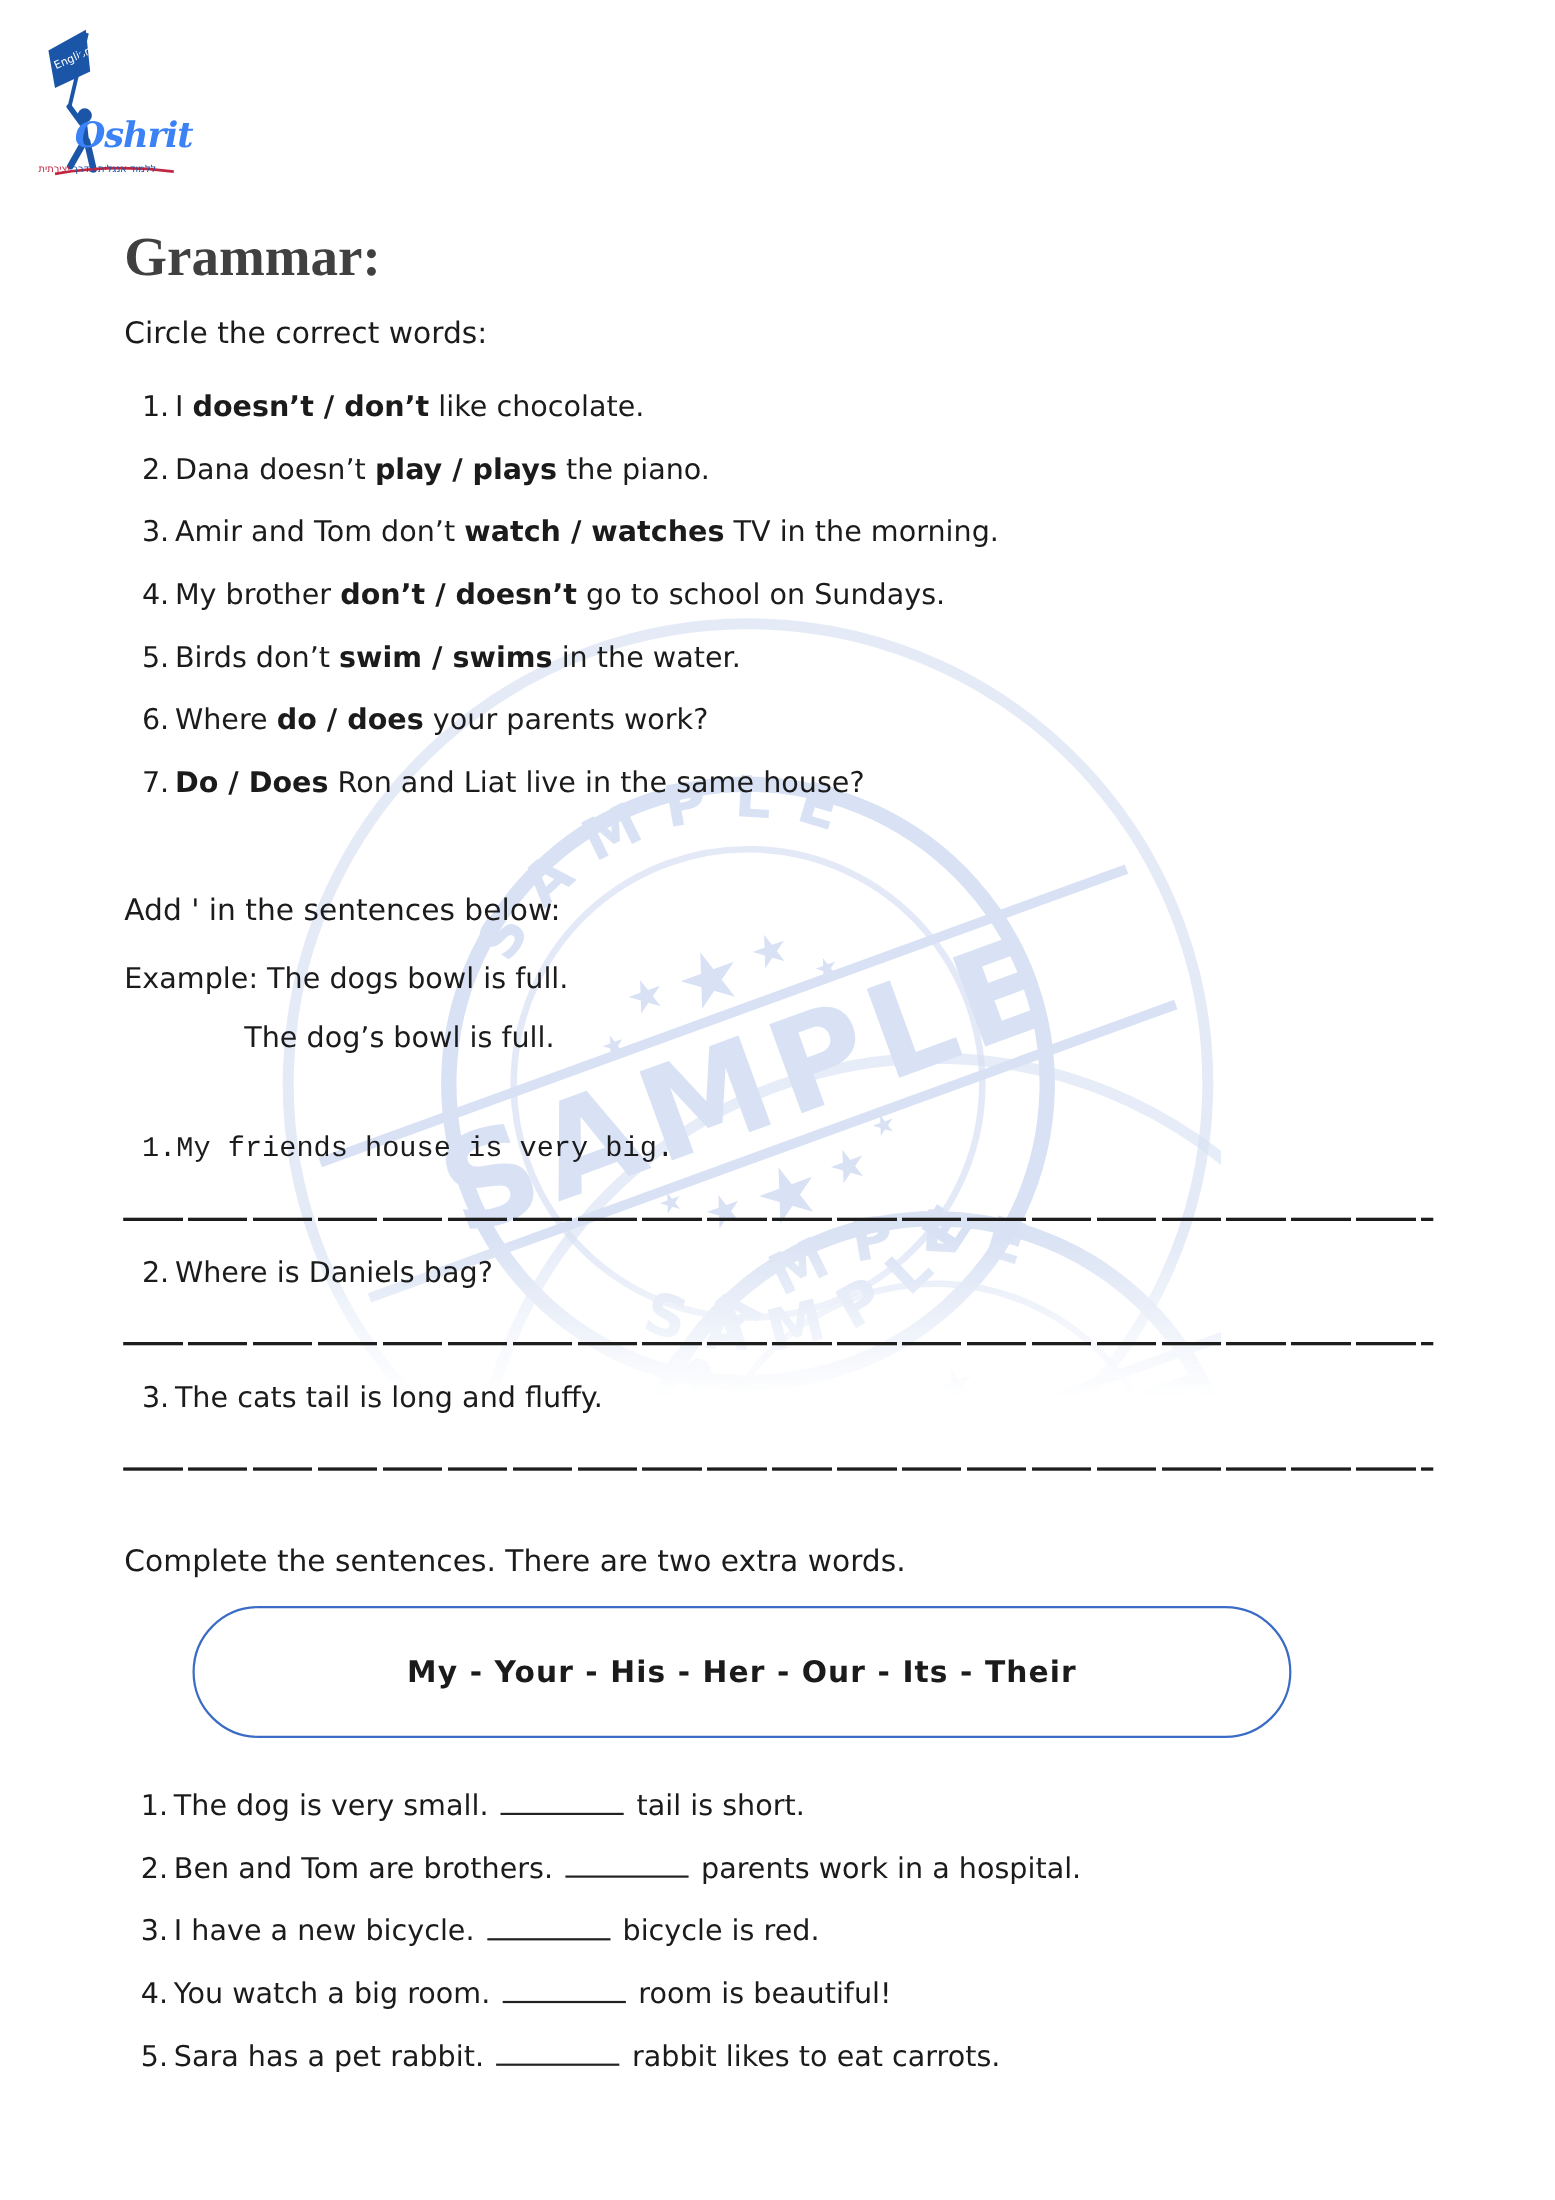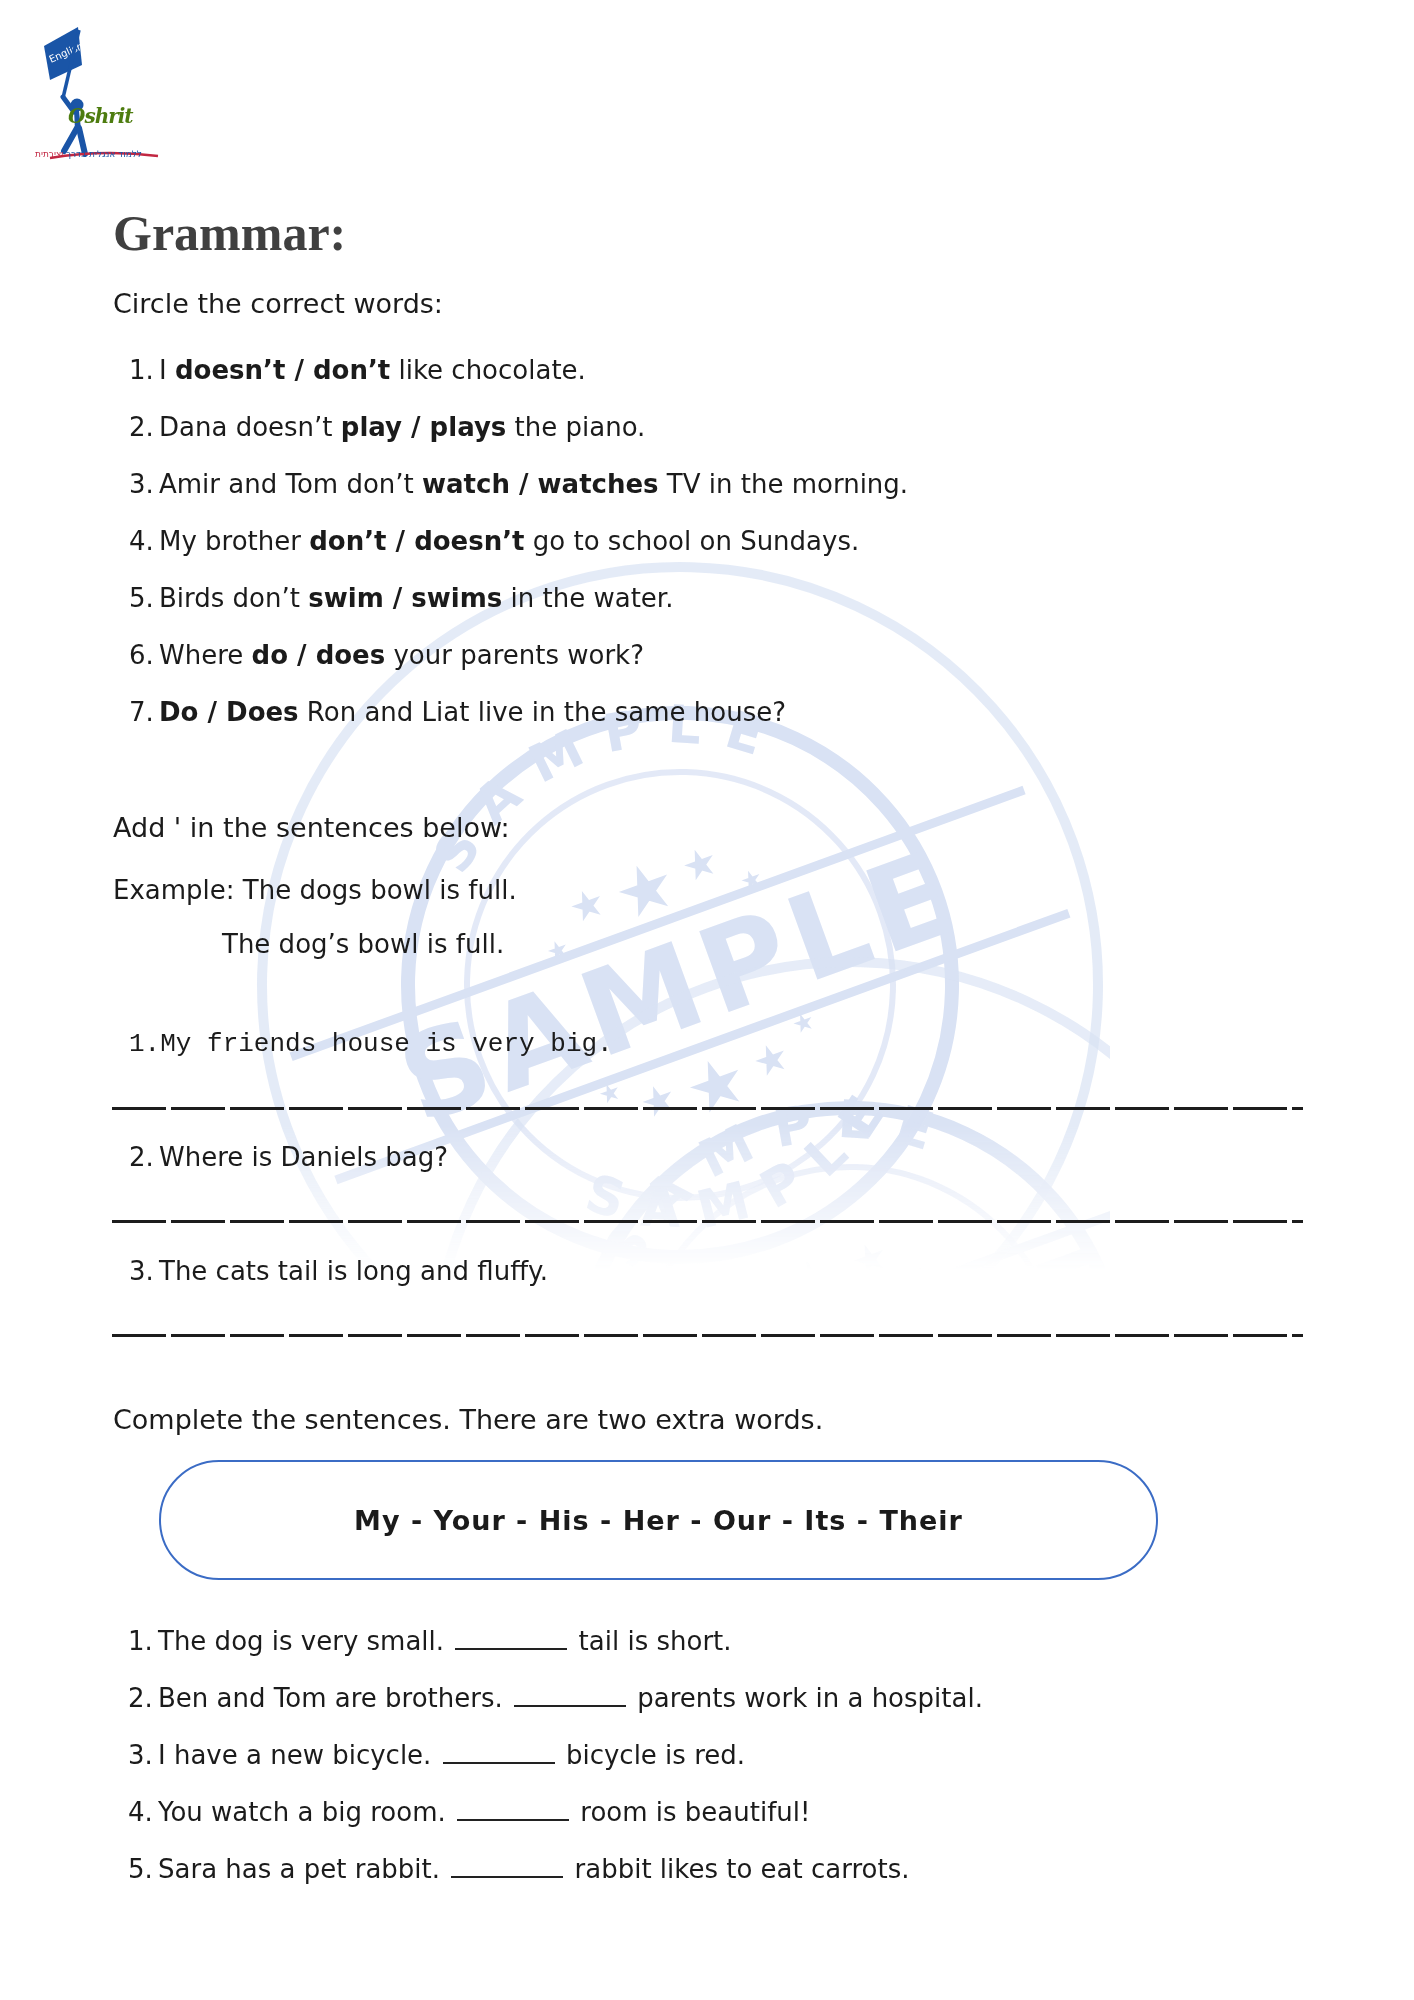--- a/index.html
+++ b/index.html
@@ -6,39 +6,39 @@
   #page{position:relative;width:1414px;height:2000px;background:#ffffff;overflow:hidden;
         font-family:"DejaVu Sans","Liberation Sans",sans-serif;color:#1b1b1b;}
   .abs{position:absolute;}
   
   .stamp-wrap{position:absolute;left:250px;top:545px;width:860px;height:725px;z-index:0;
      -webkit-mask-image:linear-gradient(to bottom,#000 80%,rgba(0,0,0,.35) 93%,transparent 100%);
      mask-image:linear-gradient(to bottom,#000 80%,rgba(0,0,0,.35) 93%,transparent 100%);}
   
   .logo{position:absolute;left:18px;top:8px;width:160px;height:168px;z-index:2;}
   .brand{position:absolute;left:68px;top:104px;font-family:"DejaVu Serif","Liberation Serif",serif;
-         font-style:italic;font-weight:700;font-size:20px;letter-spacing:-1px;color:#4d7c0f;z-index:3;}
+         font-style:italic;font-weight:700;font-size:32px;letter-spacing:-1px;color:#3b82f6;z-index:3;}
   .tagline{position:absolute;left:26px;top:149px;width:116px;font-size:9px;direction:rtl;
            text-align:center;color:#1a55a7;white-space:nowrap;z-index:3;}
   .tagline .accent{color:#c22742;margin-left:20px;}
   
   .title{left:113px;top:204px;font-family:"Liberation Serif","DejaVu Serif",serif;
          font-weight:700;font-size:50px;color:#404040;z-index:1;}
   .h-bold{font-weight:400;font-size:27px;z-index:1;white-space:nowrap;}
   .body-line{font-size:26px;z-index:1;white-space:nowrap;}
   .row{height:57px;line-height:30px;font-size:26px;white-space:nowrap;}
   .b{font-weight:700;margin-top:17px;}
   .list{z-index:1;}
   .num{display:inline-block;min-width:30px;}
   
   .write-line{height:3px;width:1191px;left:112px;z-index:1;
     background:repeating-linear-gradient(to right,#1d1d1d 0 54px,transparent 54px 59px);}
   .blank{display:inline-block;width:112px;height:1em;border-bottom:2.5px solid #222;margin:0 3px;}
   
-  .bank{left:159px;top:1460px;width:995px;height:116px;border:2px solid #3b6cc5;border-radius:60px;
+  .bank{left:175px;top:1460px;width:995px;height:116px;border:2px solid #3b6cc5;border-radius:60px;
         display:flex;align-items:center;justify-content:center;z-index:1;
         font-weight:700;font-size:27px;letter-spacing:1px;}
 </style>
 </head>
 <body>
 
 <div id="page">
 
   <div class="stamp-wrap">
     <svg width="860" height="725" viewBox="0 0 860 725">

